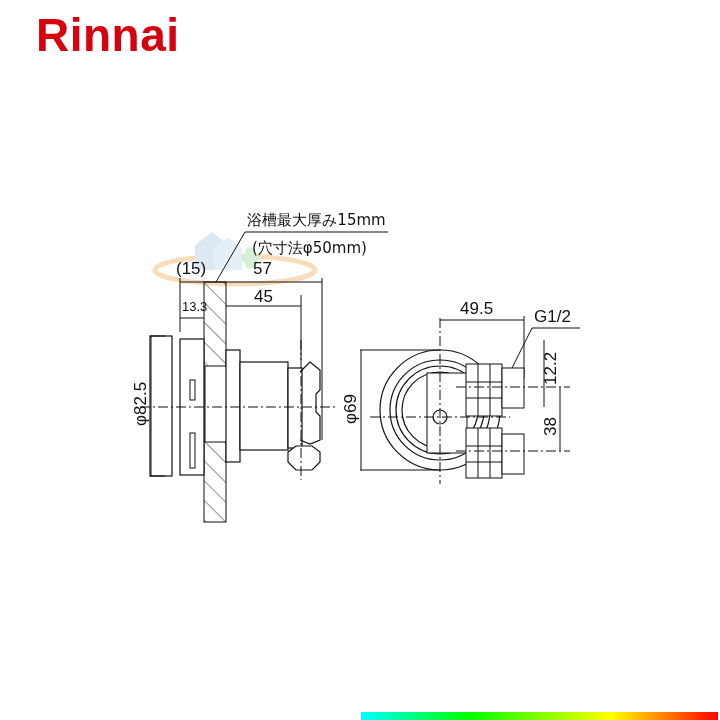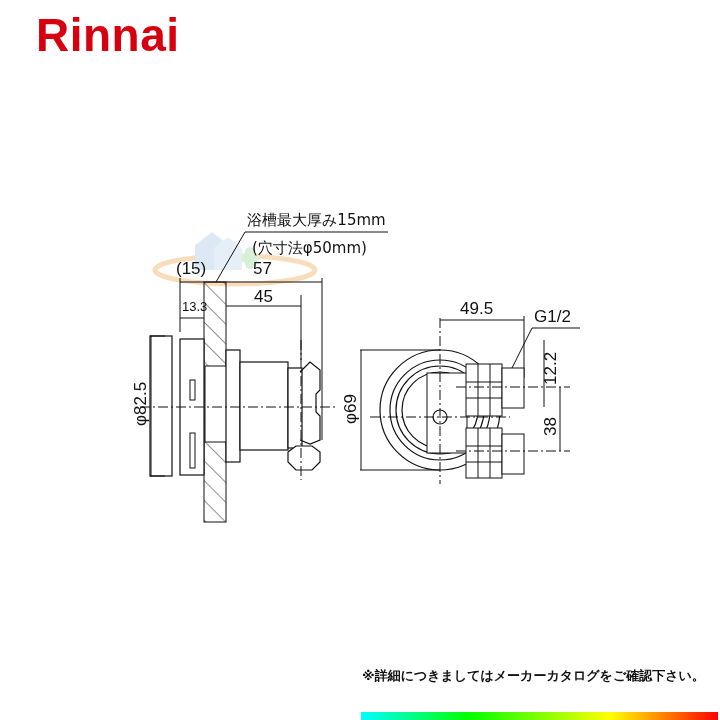--- a/index.html
+++ b/index.html
@@ -117,15 +117,14 @@
   <line x1="560" y1="387" x2="560" y2="451" stroke="#111"></line>
   <text class="dim" transform="translate(556,436) rotate(-90)">38</text>
 
   <line x1="360" y1="350" x2="440" y2="350" stroke="#111"></line>
   <line x1="360" y1="470" x2="440" y2="470" stroke="#111"></line>
   <line x1="361" y1="350" x2="361" y2="470" stroke="#111"></line>
   <text class="dim" transform="translate(356,424) rotate(-90)">φ69</text>
 </svg>
 
 <div class="notes">
-  <span class="note">※詳細につきましてはメーカーカタログをご確認下さい。</span>
 </div>
 <div class="rainbow"></div>
 
 </body></html>

